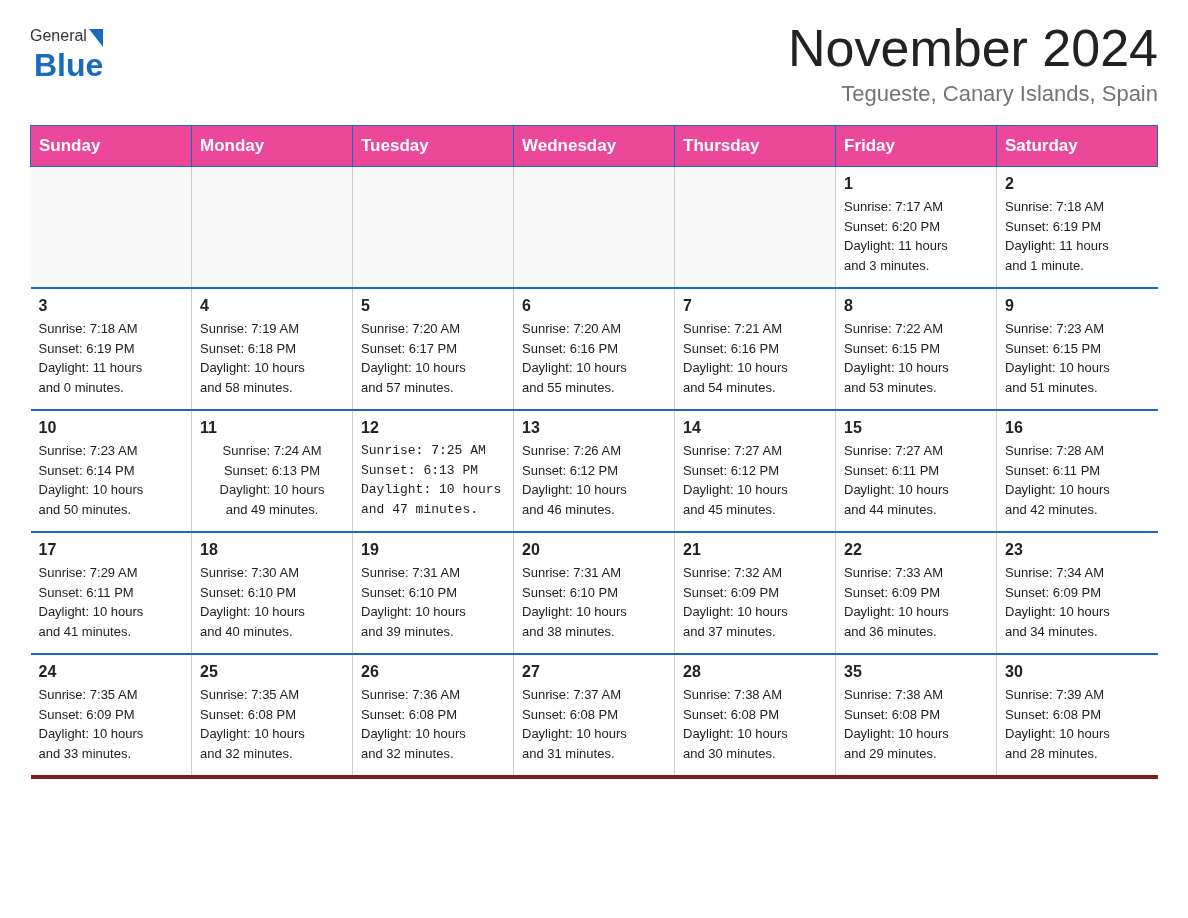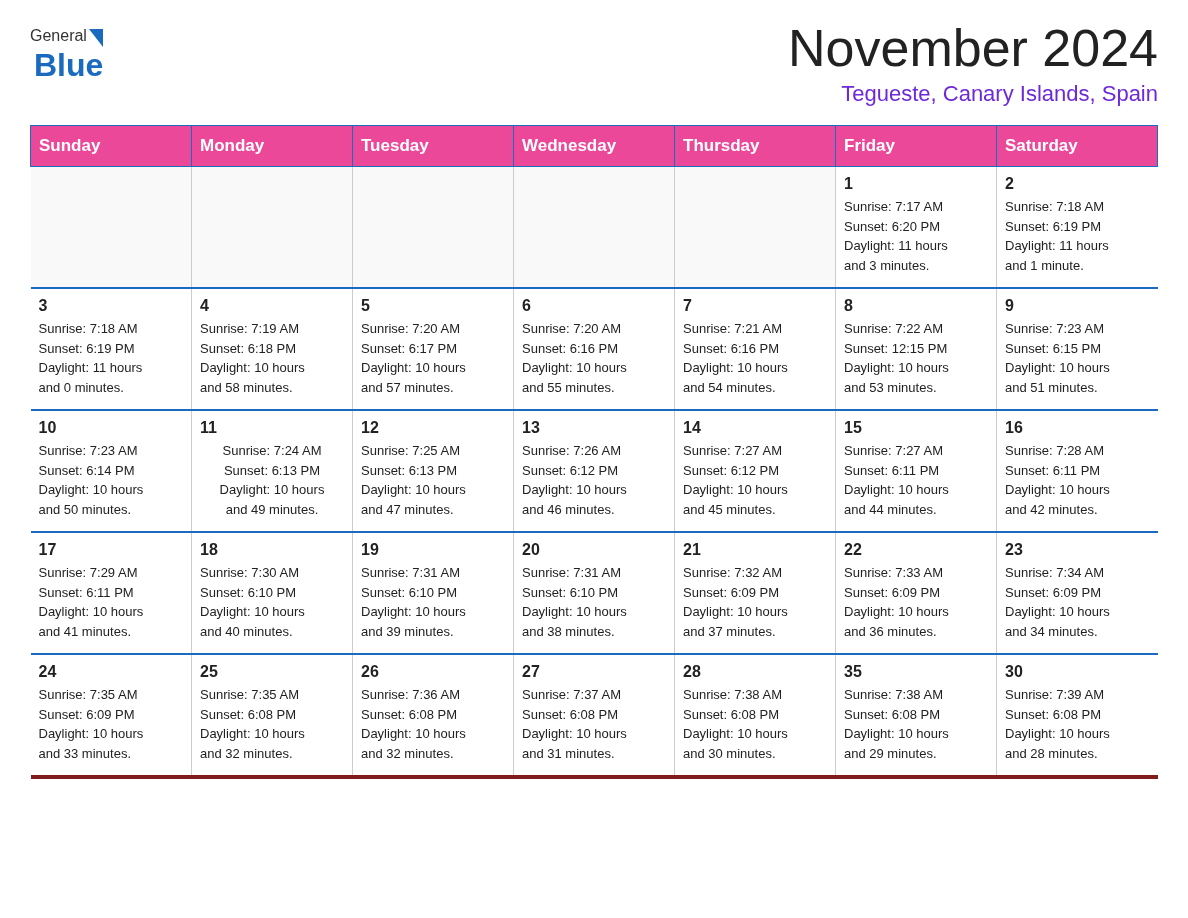--- a/index.html
+++ b/index.html
@@ -45,21 +45,21 @@
     }
     .title-block h1 {
       font-size: 52px;
       font-weight: normal;
       color: #222;
       line-height: 1.1;
     }
     .title-block h2 {
       font-size: 22px;
       font-weight: normal;
-      color: #6d28d9;
+      color: #737373;
       margin-top: 4px;
     }
     table {
       width: 100%;
       border-collapse: collapse;
       table-layout: fixed;
     }
     thead tr th {
       background-color: #ec4899;
       color: #fff;
@@ -190,21 +190,21 @@
         <td>
           <span class="day-number">7</span>
           <div class="day-info" style="white-space: pre-line;">Sunrise: 7:21 AM
 Sunset: 6:16 PM
 Daylight: 10 hours
 and 54 minutes.</div>
         </td>
         <td>
           <span class="day-number">8</span>
           <div class="day-info" style="white-space: pre-line;">Sunrise: 7:22 AM
-Sunset: 12:15 PM
+Sunset: 6:15 PM
 Daylight: 10 hours
 and 53 minutes.</div>
         </td>
         <td>
           <span class="day-number">9</span>
           <div class="day-info" style="white-space: pre-line;">Sunrise: 7:23 AM
 Sunset: 6:15 PM
 Daylight: 10 hours
 and 51 minutes.</div>
         </td>
@@ -219,21 +219,21 @@
         </td>
         <td>
           <span class="day-number">11</span>
           <div class="day-info" style="white-space: pre-line; text-align: center;">Sunrise: 7:24 AM
 Sunset: 6:13 PM
 Daylight: 10 hours
 and 49 minutes.</div>
         </td>
         <td>
           <span class="day-number">12</span>
-          <div class="day-info" style="white-space: pre-line;">Sunrise: 7:25 AM
+          <div class="day-info" style="white-space: pre-line; font-family: Liberation Mono, monospace;">Sunrise: 7:25 AM
 Sunset: 6:13 PM
 Daylight: 10 hours
 and 47 minutes.</div>
         </td>
         <td>
           <span class="day-number">13</span>
           <div class="day-info" style="white-space: pre-line;">Sunrise: 7:26 AM
 Sunset: 6:12 PM
 Daylight: 10 hours
 and 46 minutes.</div>

